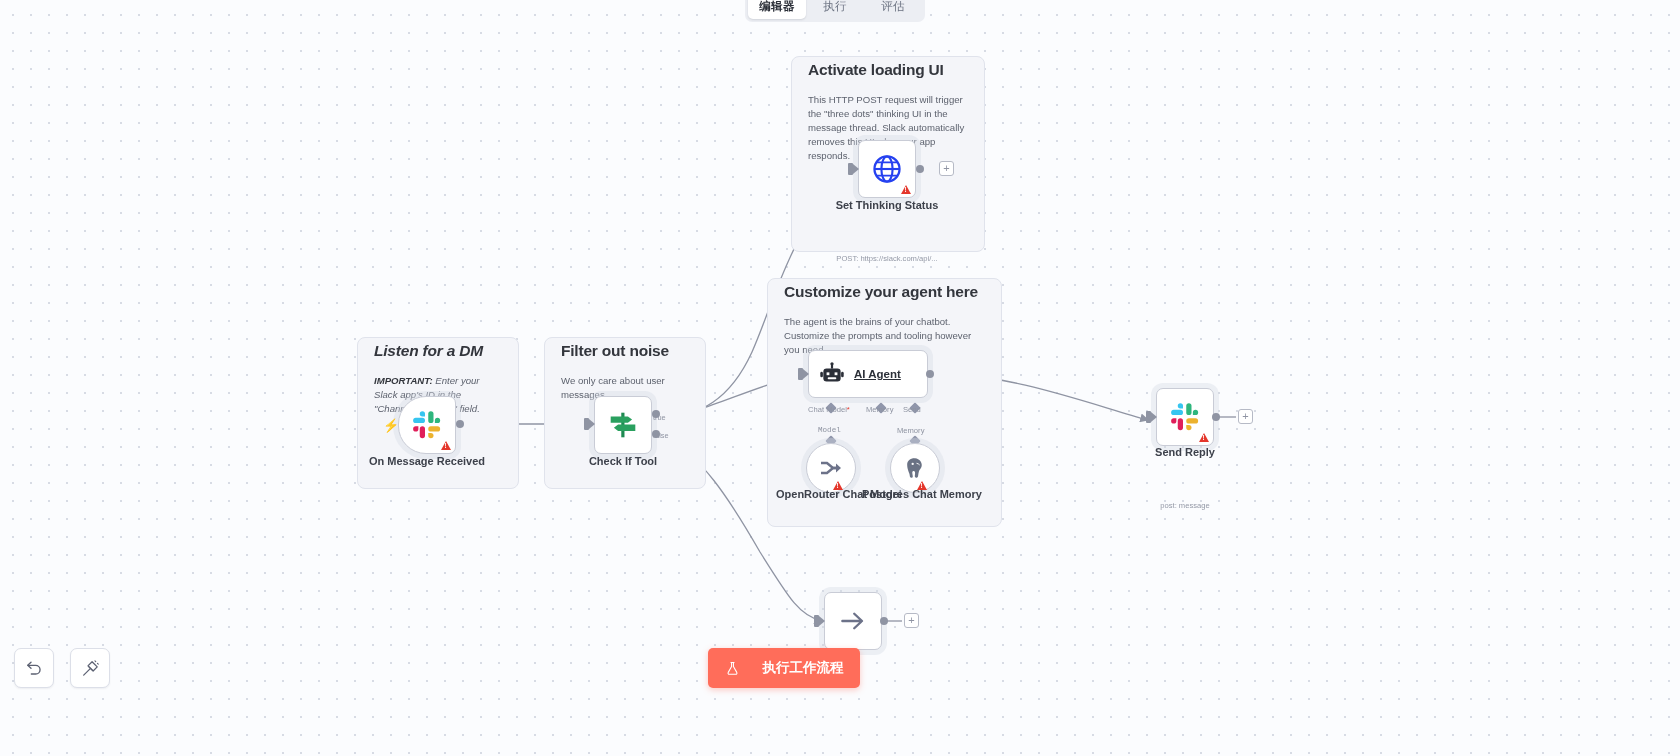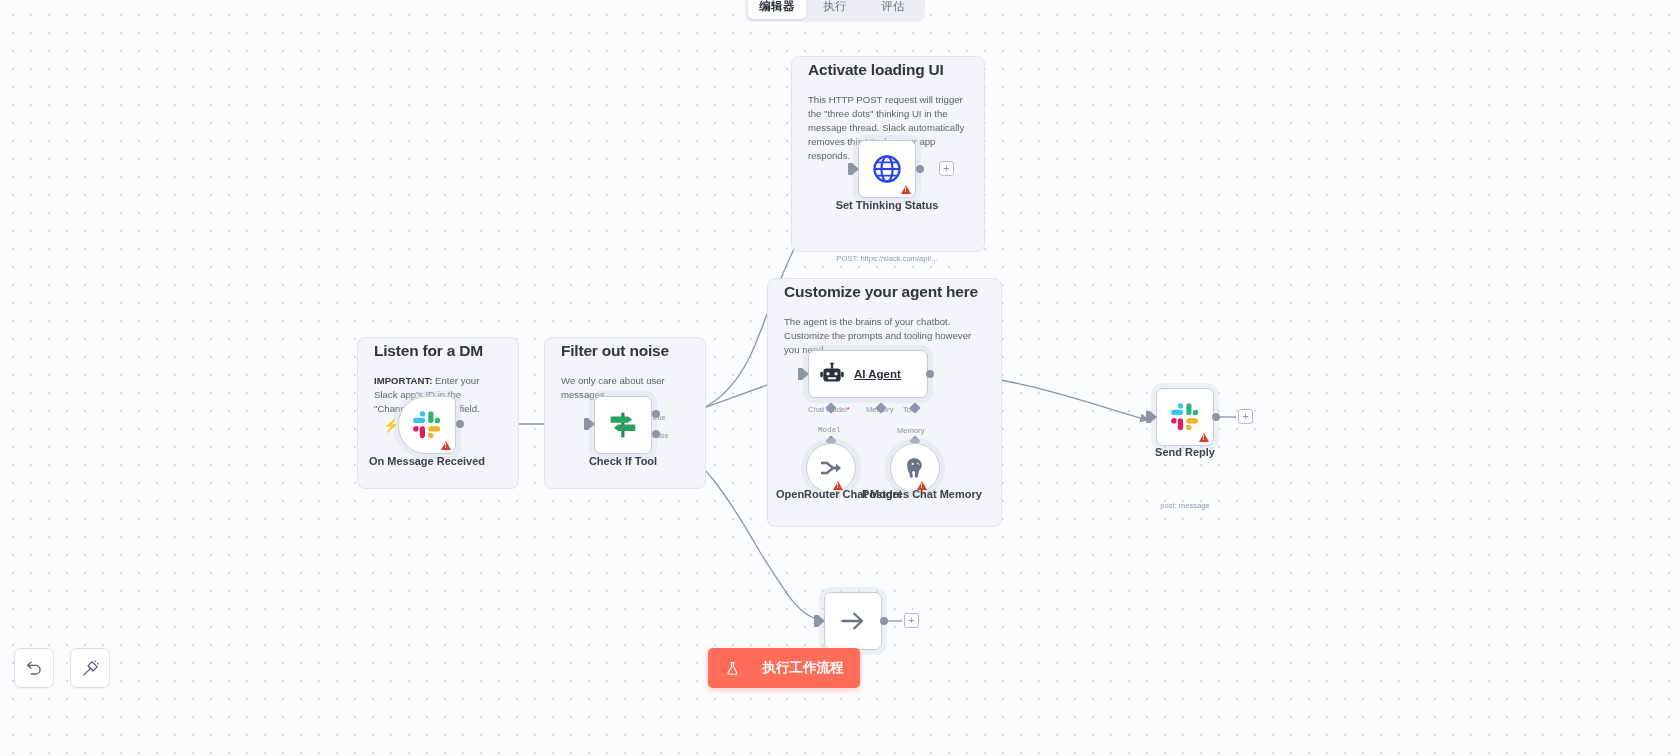--- a/index.html
+++ b/index.html
@@ -197,21 +197,21 @@
     <path d="M881,414 C881,424 900,426 912,436" stroke="#9096ab" stroke-width="1.2" fill="none" stroke-dasharray="3,3"></path>
     <path d="M915,414 L915,436" stroke="#9096ab" stroke-width="1.2" fill="none" stroke-dasharray="3,3"></path>
   </svg>
 
   <div id="tabbar">
     <div class="tab active">编辑器</div>
     <div class="tab">执行</div>
     <div class="tab">评估</div>
   </div>
 
-  <div class="sticky" style="left:357px; top:337px; width:162px; height:152px;">
+  <div class="sticky" style="left:357px; top:337px; width:162px; height:152px;font-style:italic;">
     <div class="sticky-title">Listen for a DM</div>
     <div class="sticky-body"><b>IMPORTANT:</b><span> Enter your Slack app's ID in the "Channel to Watch" field.</span></div>
   </div>
 
   <div class="sticky" style="left:544px; top:337px; width:162px; height:152px;">
     <div class="sticky-title">Filter out noise</div>
     <div class="sticky-body">We only care about user messages.</div>
   </div>
 
   <div class="sticky" style="left:791px; top:56px; width:194px; height:196px;">
@@ -286,21 +286,21 @@
     <span style="font-size:11.5px; color:#2b2f38; font-weight:600;text-decoration:underline;">AI Agent</span>
   </div>
   <div class="port-in" style="left:798px; top:368px;"></div>
   <div class="port-out" style="left:926px; top:370px;"></div>
 
   <div class="diamond" style="left:827px; top:404px;"></div>
   <div class="diamond" style="left:877px; top:404px;"></div>
   <div class="diamond" style="left:911px; top:404px;"></div>
   <div class="conn-label" style="left:808px; top:405px;"><span>Chat Model</span><span class="req">*</span></div>
   <div class="conn-label" style="left:866px; top:405px;">Memory</div>
-  <div class="conn-label" style="left:903px; top:405px;">Tool</div>
+  <div class="conn-label" style="left:903px; top:405px;">Send</div>
 
   <div class="conn-label" style="left:818px; top:426px;font-family:Liberation Mono, monospace;">Model</div>
   <div class="conn-label" style="left:897px; top:426px;">Memory</div>
   <div class="diamond" style="left:827px; top:437px;"></div>
   <div class="diamond" style="left:911px; top:437px;"></div>
 
   <div class="subnode" style="left:806px; top:443px;">
     <svg width="26" height="24" viewBox="0 0 26 24">
       <path d="M3 7 h6 l6 5 h5" fill="none" stroke="#6c7289" stroke-width="2.4"></path>
       <path d="M3 17 h6 l6 -5 h5" fill="none" stroke="#6c7289" stroke-width="2.4"></path>

